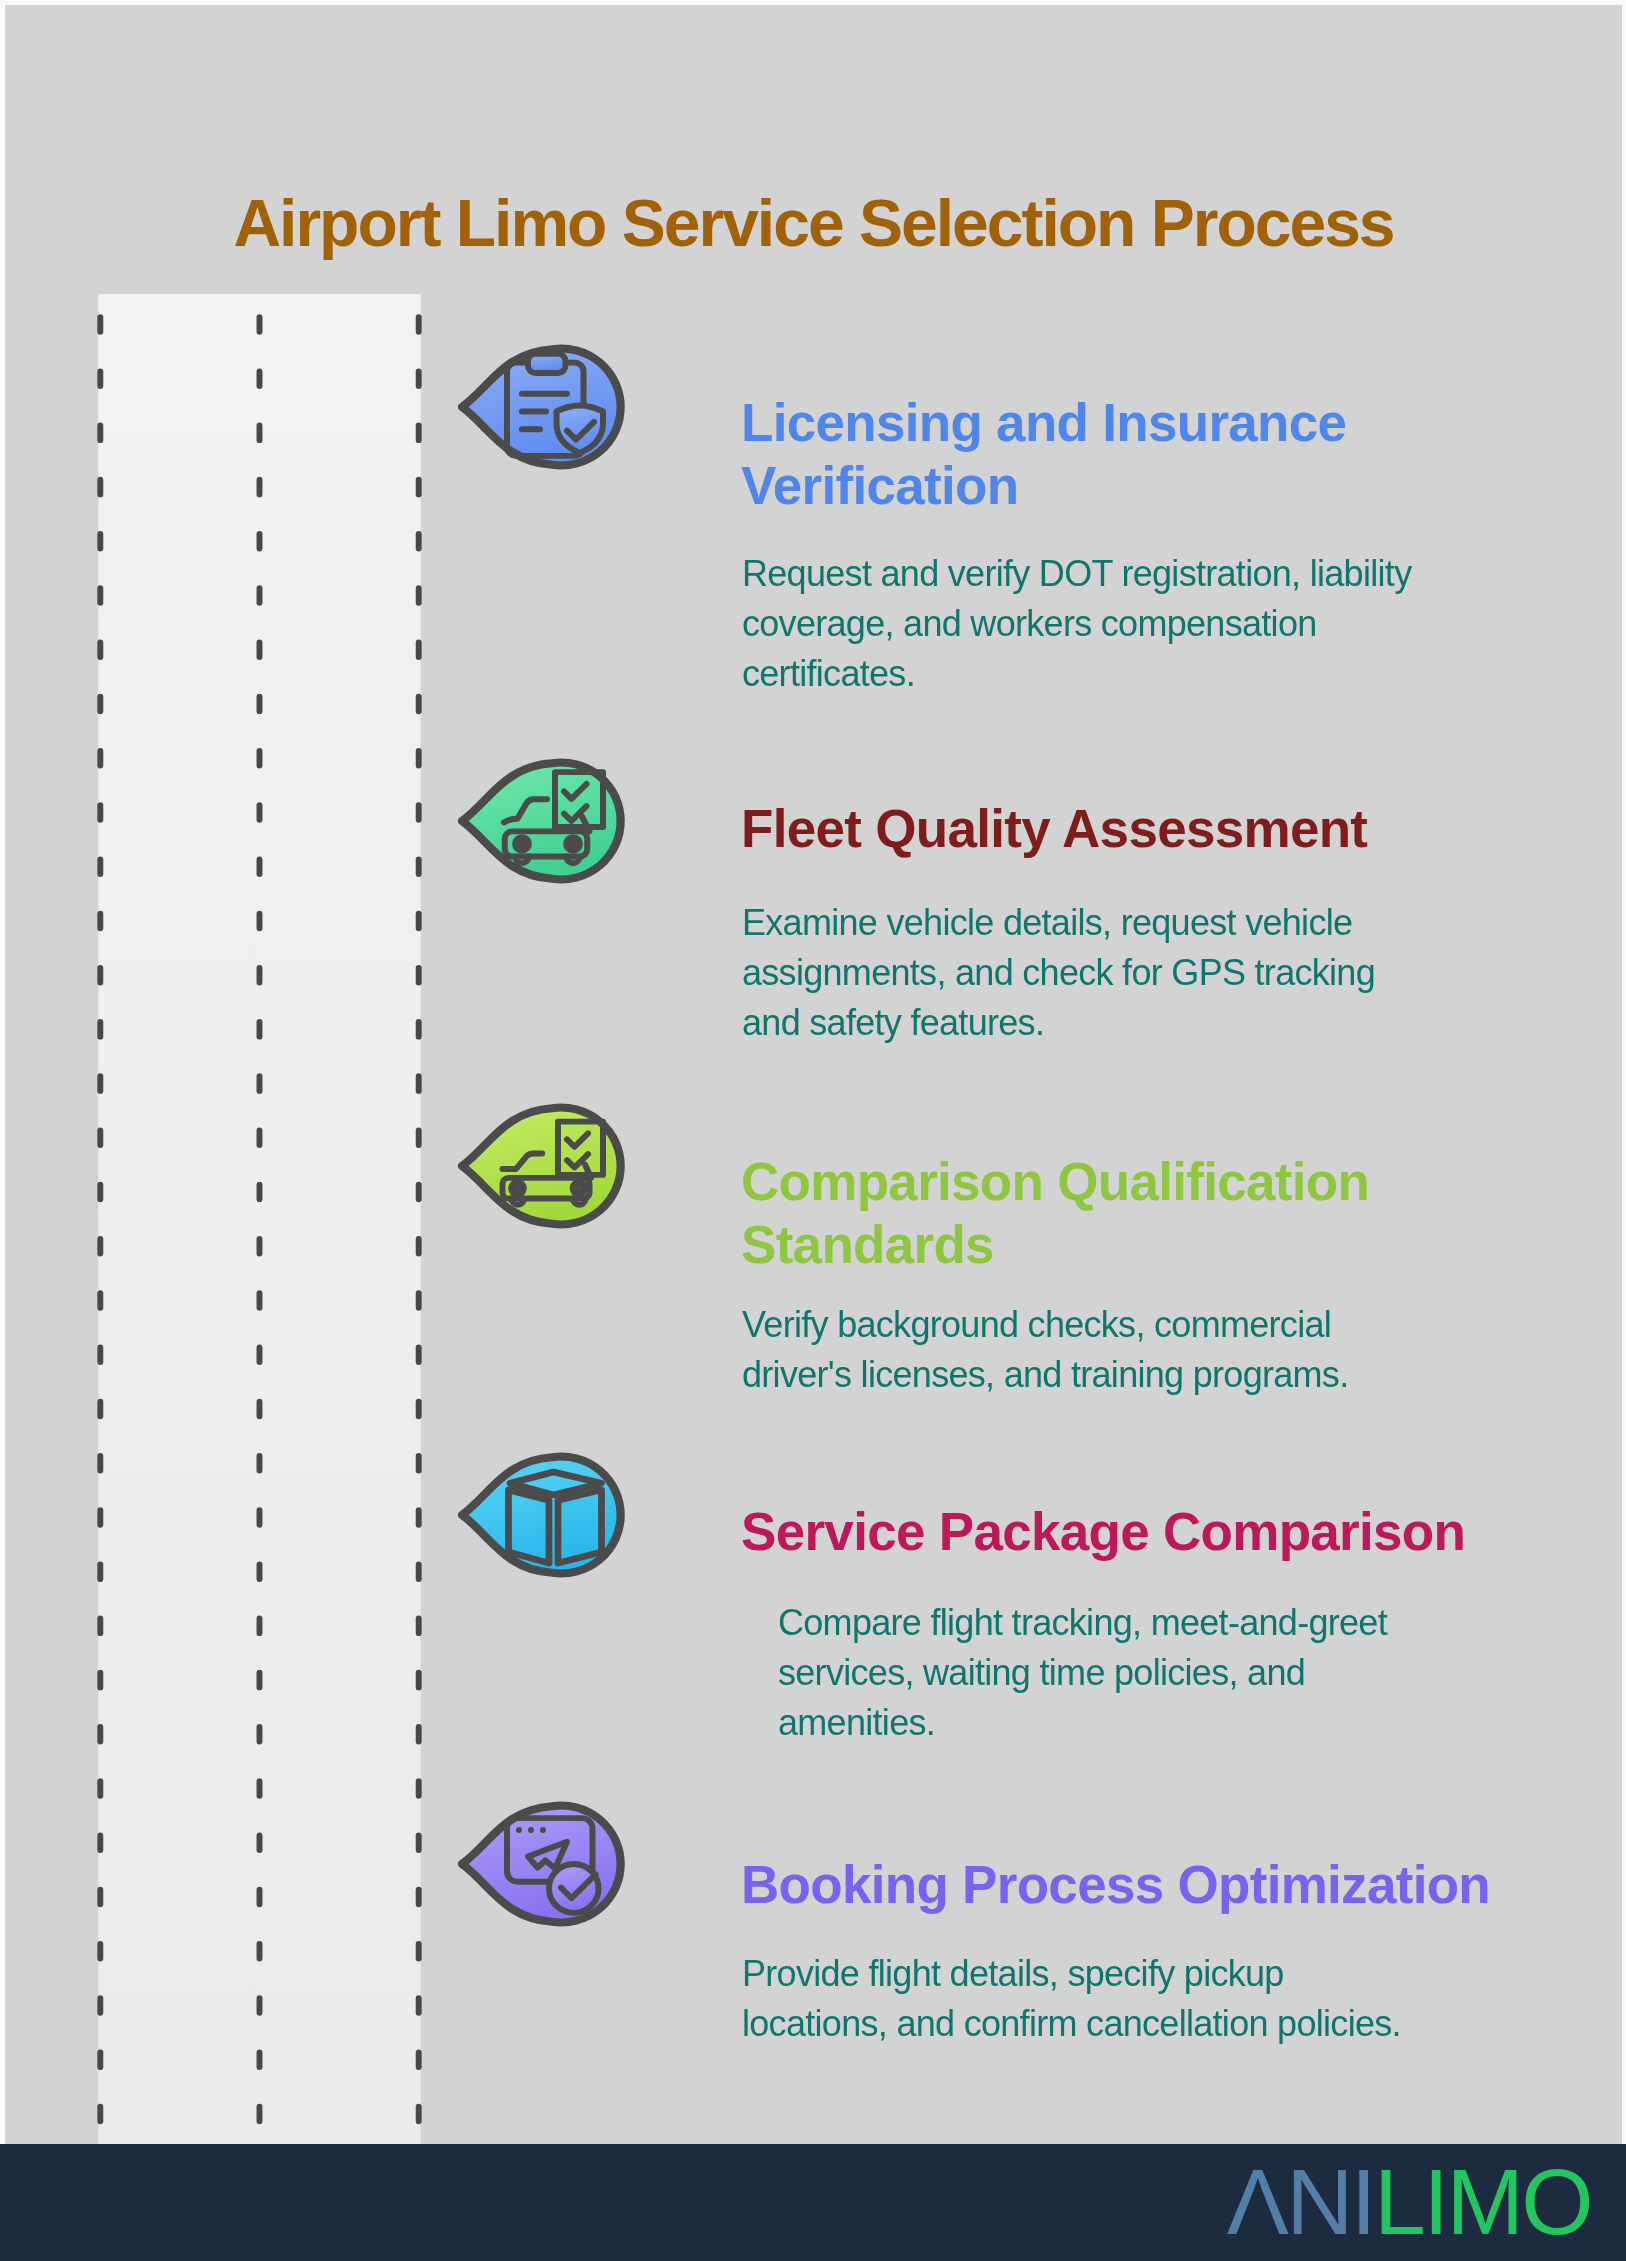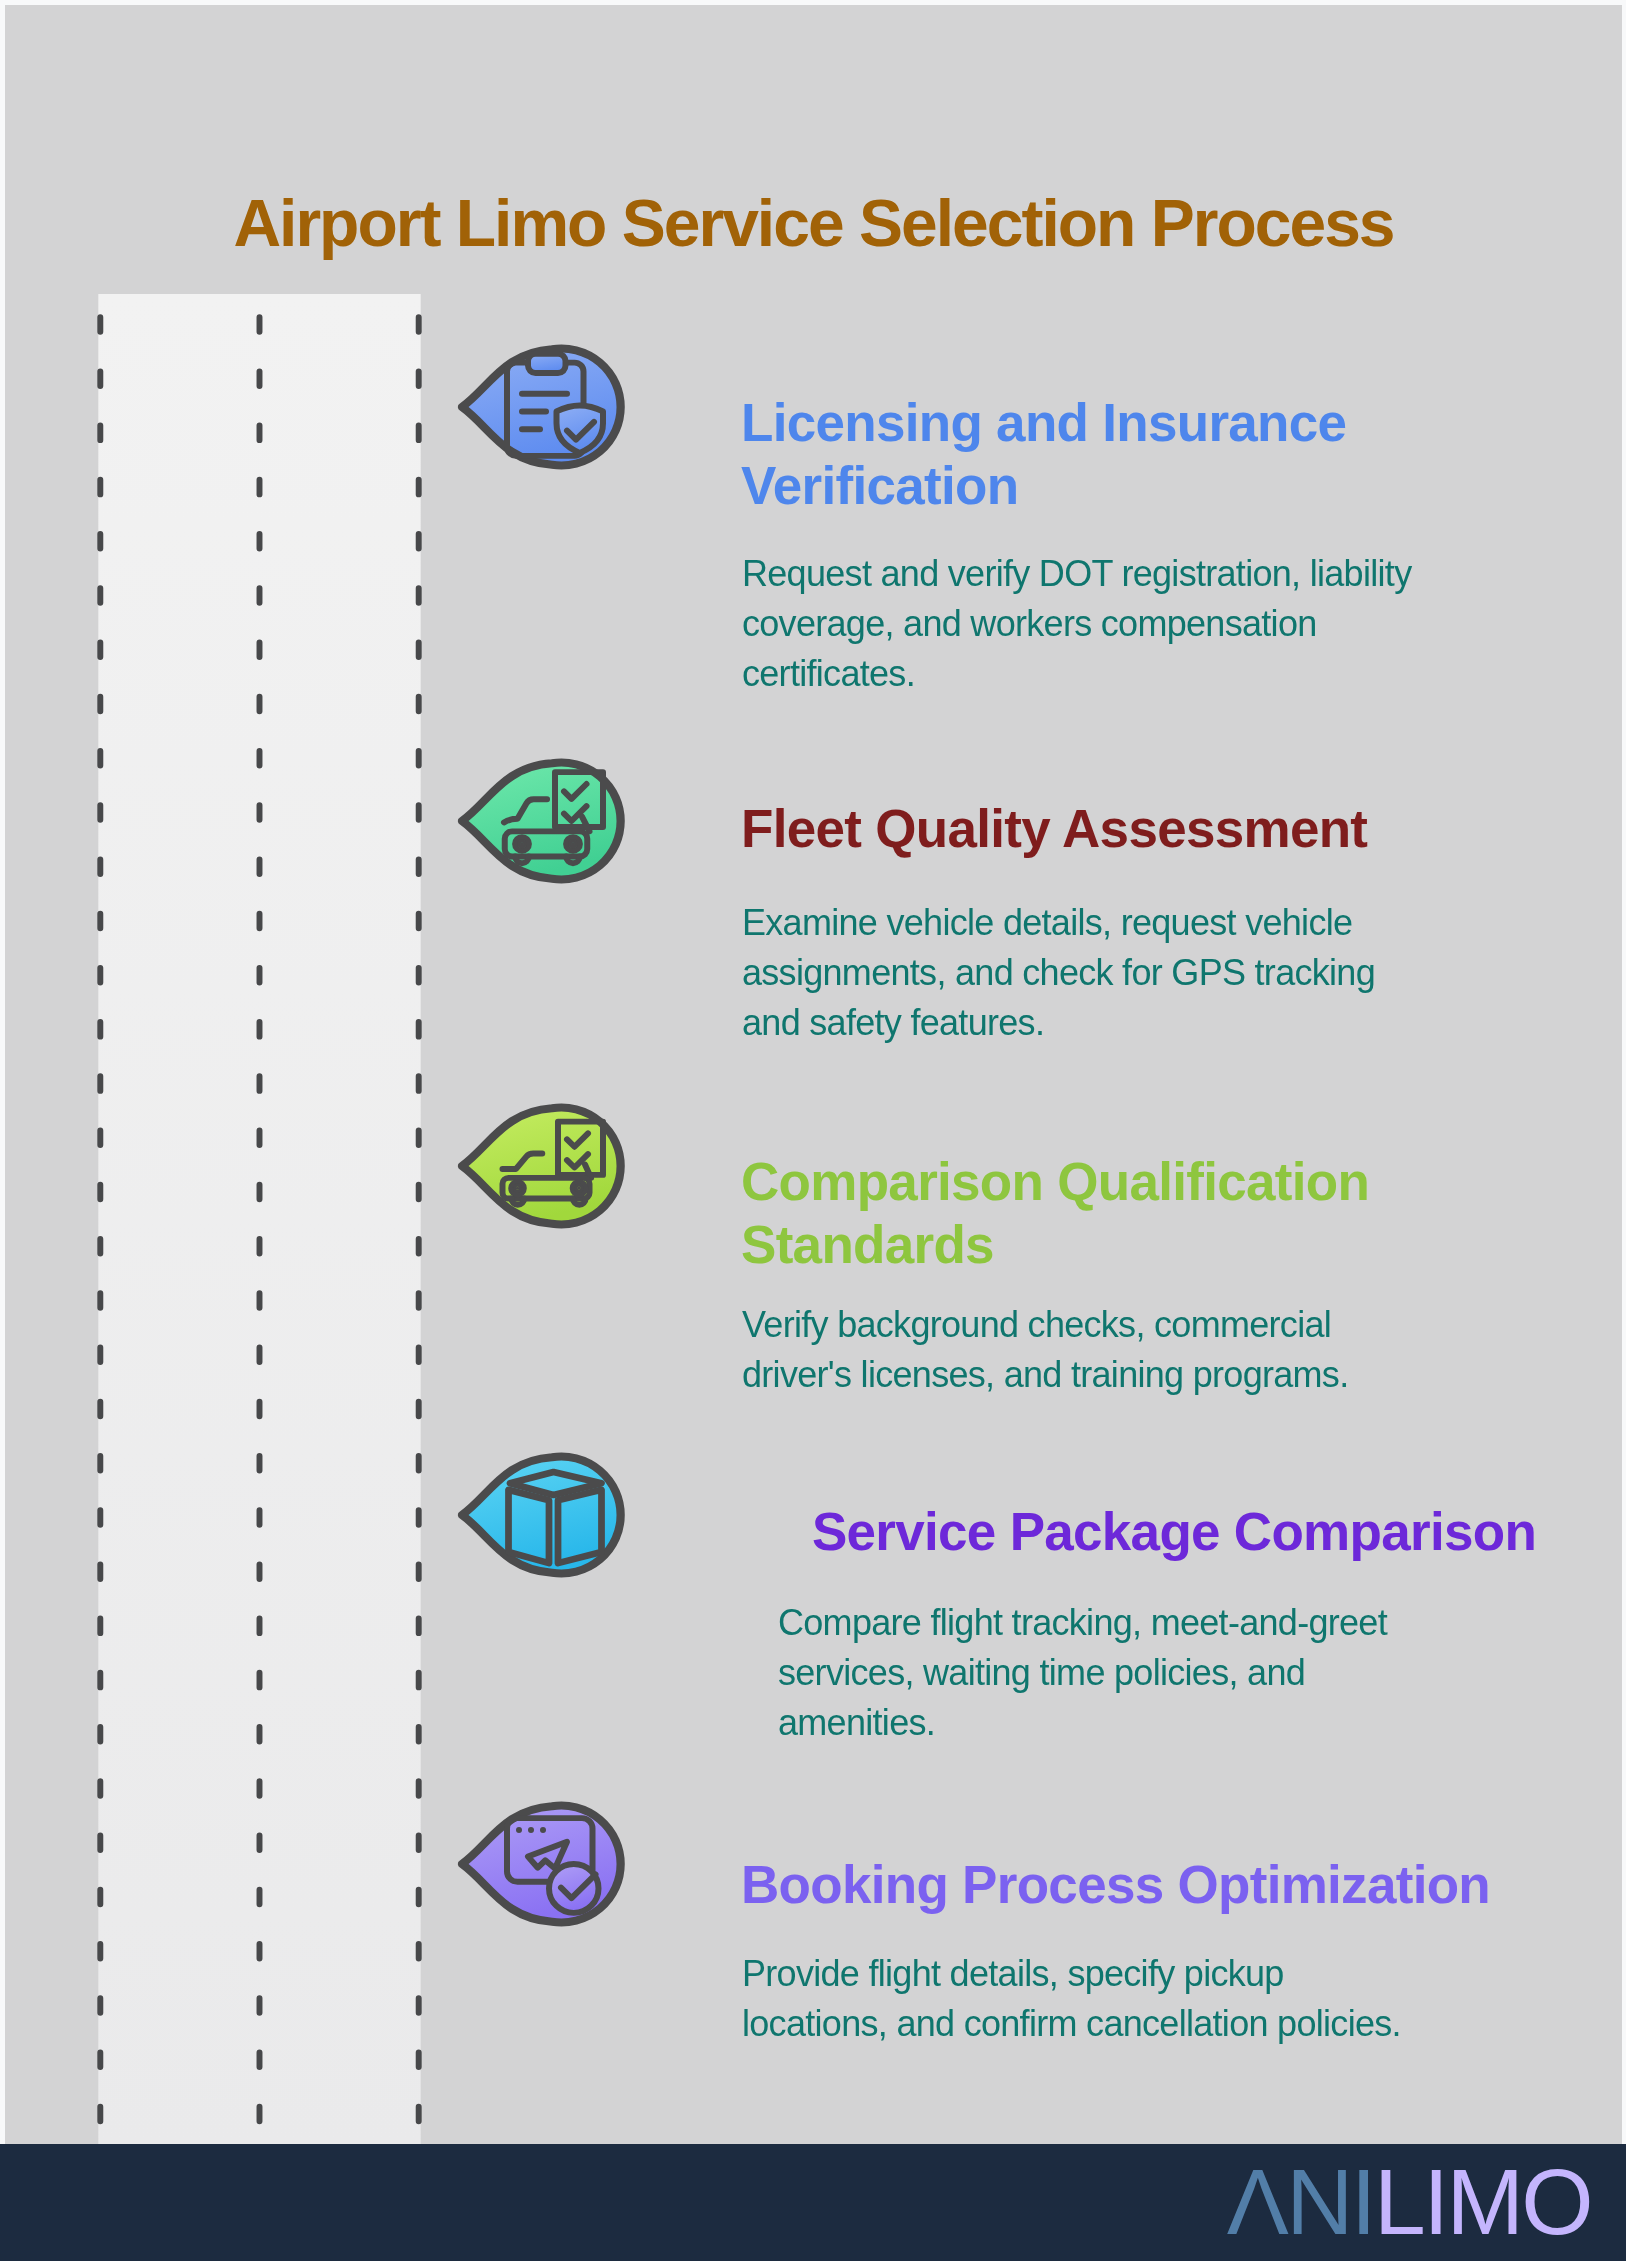--- a/index.html
+++ b/index.html
@@ -71,21 +71,21 @@
     box-sizing: border-box;
   }
   .logo {
     font-size: 93px;
     line-height: 1;
     font-weight: 400;
     letter-spacing: -2.6px;
     white-space: nowrap;
   }
   .logo .accent { color: #527ea8; }
-  .logo .rest   { color: #c4b5fd; }
+  .logo .rest   { color: #22c55e; }
 </style>
 </head>
 <body>
 
 <div class="gray-panel"></div>
 
 <h1 class="page-title">Airport Limo Service Selection Process</h1>
 
 <svg class="road" viewBox="0 0 492 2799" preserveAspectRatio="none">
   <defs>
@@ -220,21 +220,21 @@
 <div class="step-title t2" style="color: #7f1d1d;">Fleet Quality Assessment</div>
 <div class="step-desc d2">Examine vehicle details, request vehicle
 assignments, and check for GPS tracking
 and safety features.</div>
 
 <div class="step-title t3" style="color: rgb(142, 198, 63);">Comparison Qualification
 Standards</div>
 <div class="step-desc d3">Verify background checks, commercial
 driver's licenses, and training programs.</div>
 
-<div class="step-title t4" style="color: #6d28d9; text-align: center;">Service Package Comparison</div>
+<div class="step-title t4" style="color: #be185d;">Service Package Comparison</div>
 <div class="step-desc d4">Compare flight tracking, meet-and-greet
 services, waiting time policies, and
 amenities.</div>
 
 <div class="step-title t5" style="color: rgb(123, 97, 240);">Booking Process Optimization</div>
 <div class="step-desc d5">Provide flight details, specify pickup
 locations, and confirm cancellation policies.</div>
 
 <div class="footer">
   <div class="logo">

